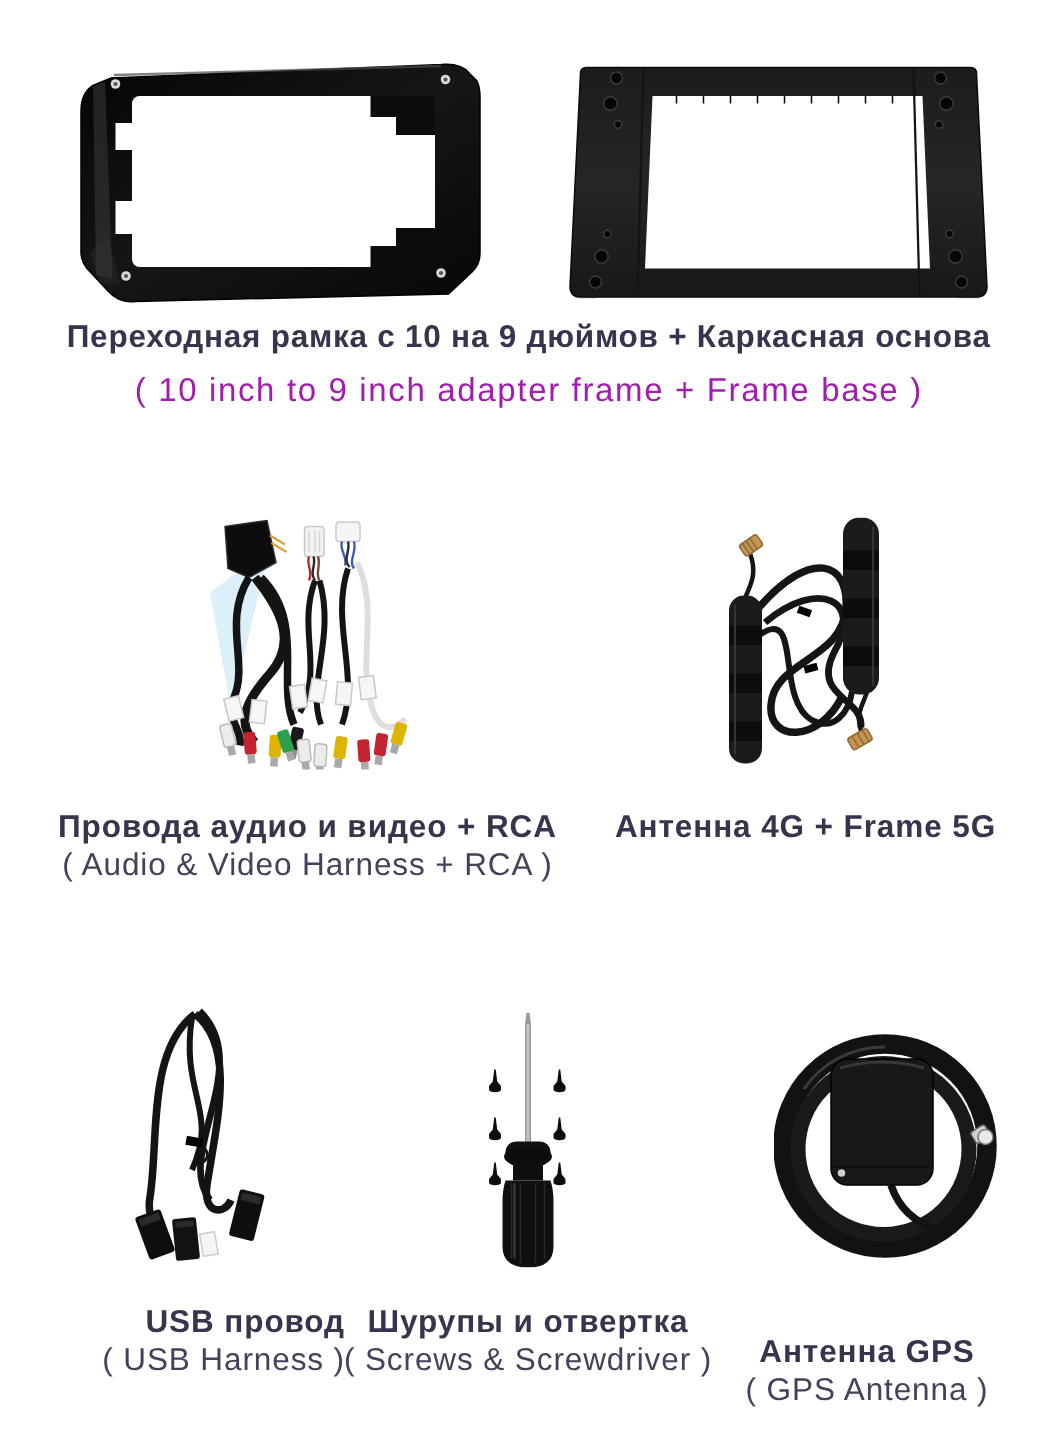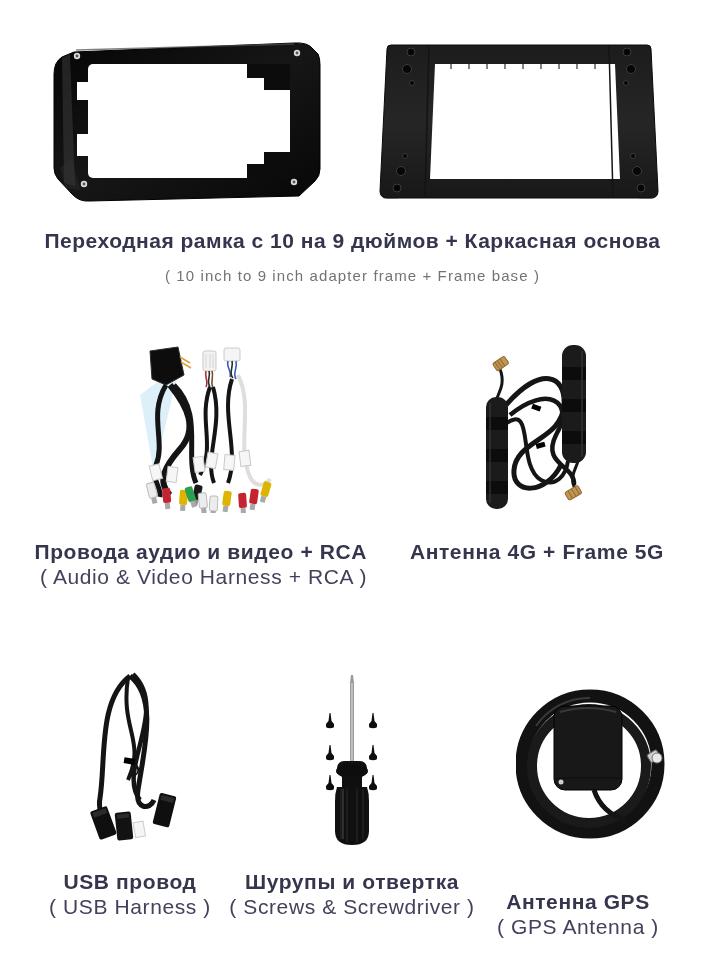--- a/index.html
+++ b/index.html
@@ -5,21 +5,21 @@
   html,body{margin:0;padding:0;background:#ffffff;}
   .canvas{
     position:relative;width:705px;height:970px;background:#ffffff;overflow:hidden;
     font-family:"Liberation Sans", sans-serif;
   }
   .abs{position:absolute;}
   .cap{position:absolute;text-align:center;}
   .ru{font-weight:700;color:#35354e;font-size:21px;letter-spacing:.6px;line-height:24px;}
   .en{font-weight:400;color:#42425c;font-size:21px;letter-spacing:.6px;line-height:26px;margin-top:0;}
   .title-ru{font-weight:700;color:#35354e;font-size:21px;letter-spacing:.5px;line-height:26px;}
-  .title-en{font-weight:400;color:#737373;font-size:15px;letter-spacing:1.1px;line-height:28px;margin-top:8px;}
+  .title-en{font-weight:400;color:#a21caf;font-size:22px;letter-spacing:1.1px;line-height:28px;margin-top:8px;}
   .blue-streak{
     position:absolute;left:0;top:569;width:292;height:9;
     background:linear-gradient(90deg, rgba(176,220,240,0.15) 0%, rgba(196,230,245,0.85) 15%,
       rgba(208,235,247,0.9) 60%, rgba(214,238,248,0.0) 100%);
     transform:skewY(-0.5deg);
   }
   .gray-dash{position:absolute;left:0;top:576;width:16;height:3;background:#8f969e;opacity:.65;}
   svg{display:block;}
 </style>
 </head>
@@ -100,21 +100,21 @@
         <circle cx="28" cy="114" r="2.5"></circle>
           <circle cx="24" cy="129" r="4.5"></circle>
           <circle cx="20" cy="146" r="4"></circle>
         <circle cx="256" cy="114" r="2.5"></circle>
           <circle cx="260" cy="129" r="4.5"></circle>
           <circle cx="264" cy="146" r="4"></circle>
       </g>
     </g>
   </svg>
 
-  <div class="cap" style="left:0;top:228px;width:705px;">
+  <div class="cap" style="left:0;top:212px;width:705px;">
     <div class="title-ru">Переходная рамка с 10 на 9 дюймов + Каркасная основа</div>
     <div class="title-en">( 10 inch to 9 inch adapter frame + Frame base )</div>
   </div>
 
   <svg class="abs" style="left:140px;top:345px;" width="145" height="168" viewBox="0 0 145 168">
     <polygon points="0,50 40,20 14,128" fill="#d9edf8" opacity="0.9"></polygon>
     <g>
       <polygon points="10,6 38,2 44,30 26,40 12,34" fill="#0d0d0d" stroke="#2e2e2e" stroke-width="1"></polygon>
       <path d="M 40 12 L 50 18" stroke="#d9a23a" stroke-width="1.5"></path>
       <path d="M 41 17 L 51 23" stroke="#d9a23a" stroke-width="1.5"></path>
@@ -242,21 +242,21 @@
           <line x1="88" y1="143" x2="88" y2="152" stroke="#8f6a33"></line>
           <line x1="92" y1="143" x2="92" y2="152" stroke="#8f6a33"></line>
         </g>
     </g>
     <g fill="#000000">
       <rect x="46" y="60" width="9" height="5" transform="rotate(20 50 62)"></rect>
       <rect x="50" y="98" width="9" height="5" transform="rotate(-15 54 100)"></rect>
     </g>
   </svg>
 
-  <div class="cap" style="left:7px;top:540px;width:360px;text-align:right;">
+  <div class="cap" style="left:25px;top:540px;width:360px;">
     <div class="ru">Провода аудио и видео + RCA</div>
     <div class="en">( Audio &amp; Video Harness + RCA )</div>
   </div>
   <div class="cap" style="left:401px;top:540px;width:272px;">
     <div class="ru">Антенна 4G + Frame 5G</div>
   </div>
   <div class="blue-streak"></div>
   <div class="gray-dash"></div>
 
   <svg class="abs" style="left:80px;top:670px;" width="102" height="178" viewBox="0 0 102 178">
@@ -350,21 +350,21 @@
       <path d="M 44 26 Q 72 18 100 26" stroke="#383838" stroke-width="2" fill="none"></path>
       <line x1="40" y1="92" x2="104" y2="92" stroke="#000000" opacity="0.5"></line>
       <circle cx="45" cy="96" r="2.5" fill="#cfcfcf"></circle>
     </g>
     <g>
       <rect x="132" y="66" width="11" height="9" rx="2" transform="rotate(-32 137 70)" fill="#cfcfcf" stroke="#666666"></rect>
       <circle cx="141" cy="72" r="5" fill="#e9e9e9" stroke="#777777"></circle>
     </g>
   </svg>
 
-  <div class="cap" style="left:30px;top:870px;width:200px;">
+  <div class="cap" style="left:30px;top:870px;width:200px;text-align:right;">
     <div class="ru">USB провод</div>
     <div class="en">( USB Harness )</div>
   </div>
   <div class="cap" style="left:225px;top:870px;width:254px;">
     <div class="ru">Шурупы и отвертка</div>
     <div class="en">( Screws &amp; Screwdriver )</div>
   </div>
   <div class="cap" style="left:482px;top:890px;width:192px;">
     <div class="ru">Антенна GPS</div>
     <div class="en">( GPS Antenna )</div>

